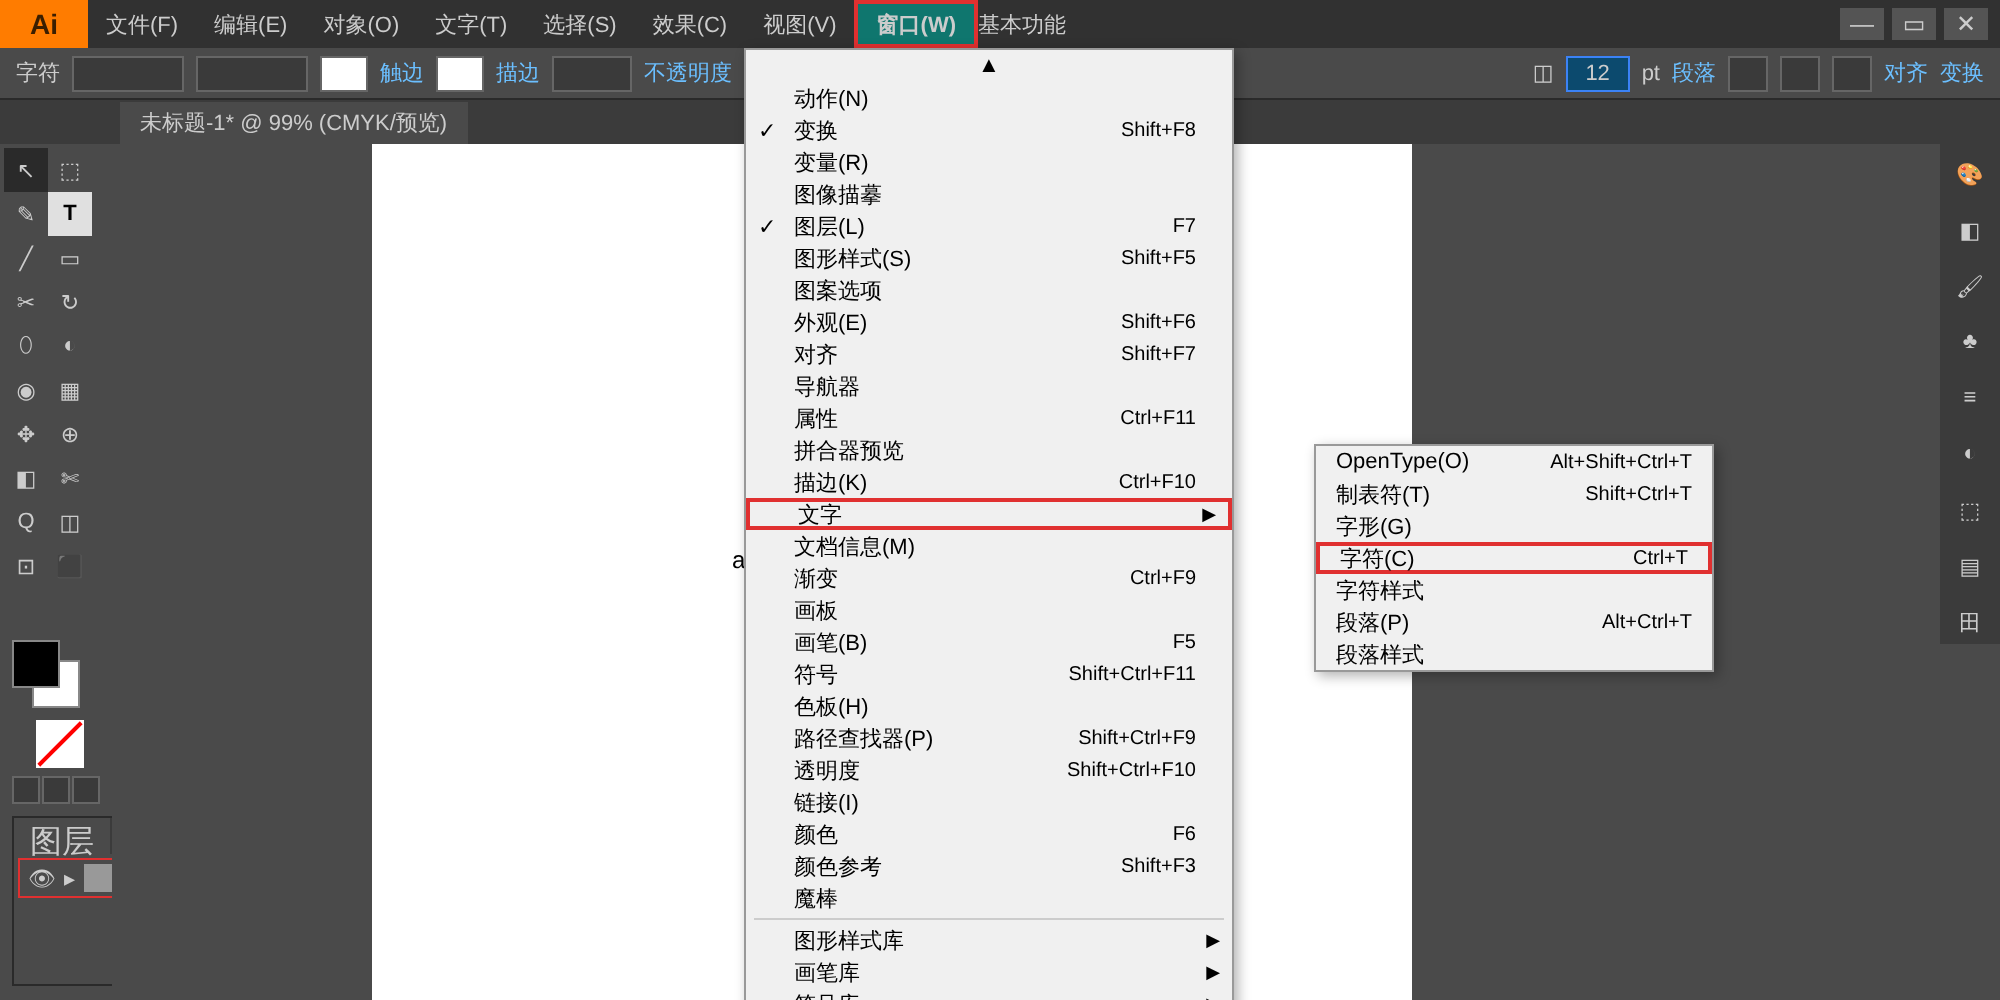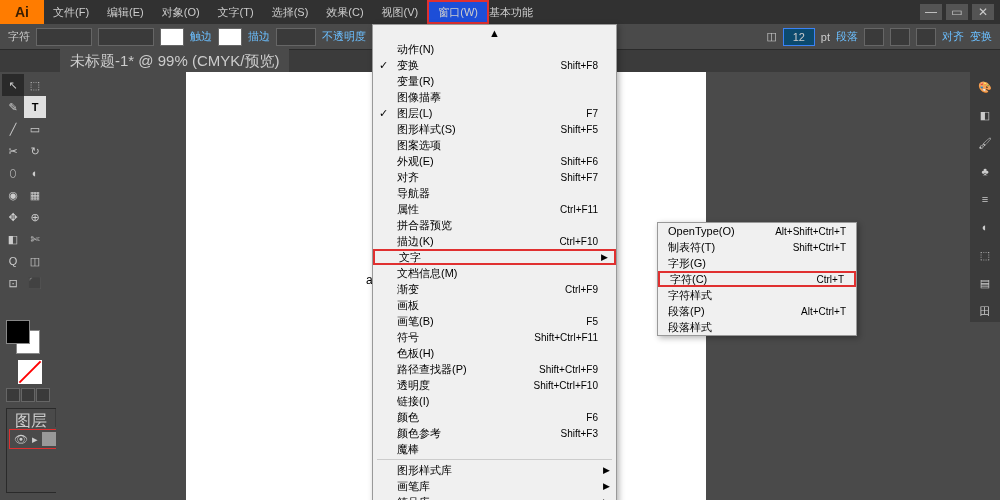--- a/index.html
+++ b/index.html
@@ -1,33 +1,33 @@
 <!DOCTYPE html>
 <html><head>
 <meta charset="utf-8">
 <style>
 *{margin:0;padding:0;box-sizing:border-box;font-family:"Microsoft YaHei",Arial,sans-serif;font-size:11px;}
 body{background:#4a4a4a;width:1000px;height:500px;overflow:hidden;position:relative;}
 .title-bar{height:24px;background:#313131;display:flex;align-items:center;}
 .ai-logo{width:44px;height:24px;background:#ff7c00;color:#3b1e00;display:flex;align-items:center;justify-content:center;font-weight:bold;font-size:14px;}
 .menu-bar{display:flex;height:24px;align-items:center;}
 .menu-item{color:#ccc;padding:0 9px;height:24px;display:flex;align-items:center;cursor:pointer;}
-.menu-item.active{background:#1d4ed8;border:2px solid #e03030;}
+.menu-item.active{background:#0f766e;border:2px solid #e03030;font-weight:bold;}
 .win-ctrl{margin-left:auto;display:flex;gap:4px;padding-right:6px;}
 .win-btn{width:22px;height:16px;background:#545454;color:#ccc;display:flex;align-items:center;justify-content:center;font-size:12px;}
 .basic-func{color:#ccc;margin-right:10px;}
 .option-bar{height:26px;background:#4a4a4a;border-bottom:1px solid #2a2a2a;display:flex;align-items:center;padding:0 8px;gap:6px;color:#ccc;}
 .ob-label{color:#ccc;}
 .ob-dd{width:56px;height:18px;background:#3a3a3a;border:1px solid #666;}
 .ob-swatch{width:24px;height:18px;background:#fff;border:1px solid #666;}
 .ob-link{color:#6bbfff;}
 .ob-input{width:32px;height:18px;background:#0c4a6e;border:1px solid #3b82f6;color:#ccc;text-align:center;}
 .ob-btn{width:20px;height:18px;background:#3a3a3a;border:1px solid #666;}
 .tab-bar{height:22px;background:#3b3b3b;display:flex;align-items:center;padding-left:60px;}
-.doc-tab{background:#4a4a4a;color:#ccc;padding:3px 10px;font-size:15px;}
+.doc-tab{background:#4a4a4a;color:#ccc;padding:3px 10px;font-size:11px;}
 .main-area{position:absolute;top:72px;left:56px;right:32px;bottom:0;background:#4a4a4a;}
 .canvas{position:absolute;top:0;left:130px;width:520px;height:428px;background:#fff;}
 .canvas-text{position:absolute;top:200px;left:310px;font-size:12px;color:#000;}
 .left-tools{position:absolute;top:72px;left:0;width:48px;background:#4a4a4a;display:flex;flex-wrap:wrap;padding:2px;}
 .tool{width:22px;height:22px;display:flex;align-items:center;justify-content:center;color:#ccc;border:1px solid transparent;}
 .tool.sel{background:#2a2a2a;}
 .tool-text{background:#e0e0e0;color:#000;font-weight:bold;}
 .color-box{position:absolute;top:320px;left:6px;width:36px;height:36px;}
 .fgc{width:24px;height:24px;background:#000;position:absolute;top:0;left:0;border:1px solid #888;}
 .bgc{width:24px;height:24px;background:#fff;position:absolute;top:10px;left:10px;border:1px solid #888;}

